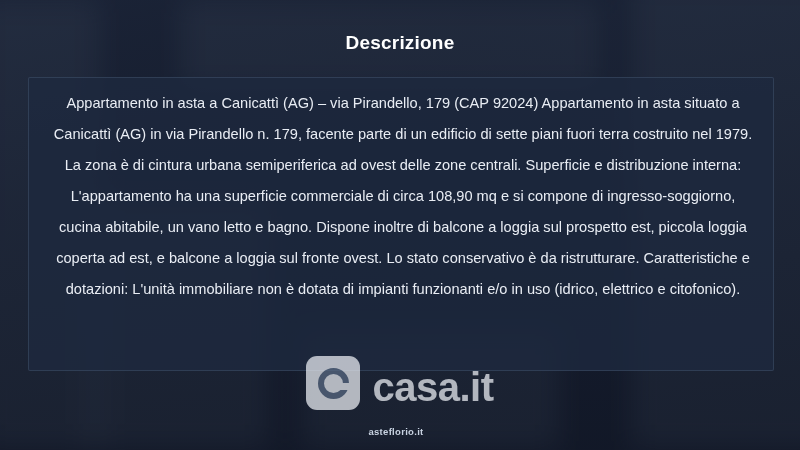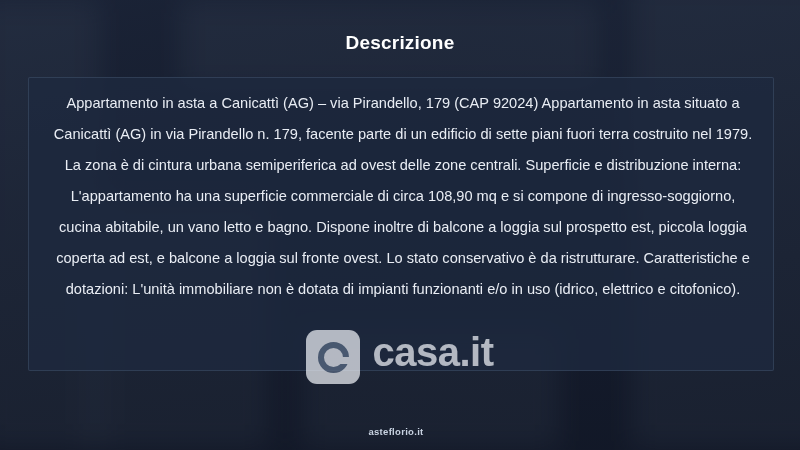--- a/index.html
+++ b/index.html
@@ -76,21 +76,21 @@
   }
 
   
   .watermark {
     position: absolute;
     left: 0;
     right: 0;
     top: 330px;
     height: 80px;
     display: flex;
-    align-items: flex-start;
+    align-items: flex-end;
     justify-content: center;
     gap: 12px;
     opacity: 0.72;
     pointer-events: none;
   }
   .wm-logo {
     width: 54px;
     height: 54px;
     border-radius: 11px;
     background: #eef1f6;

